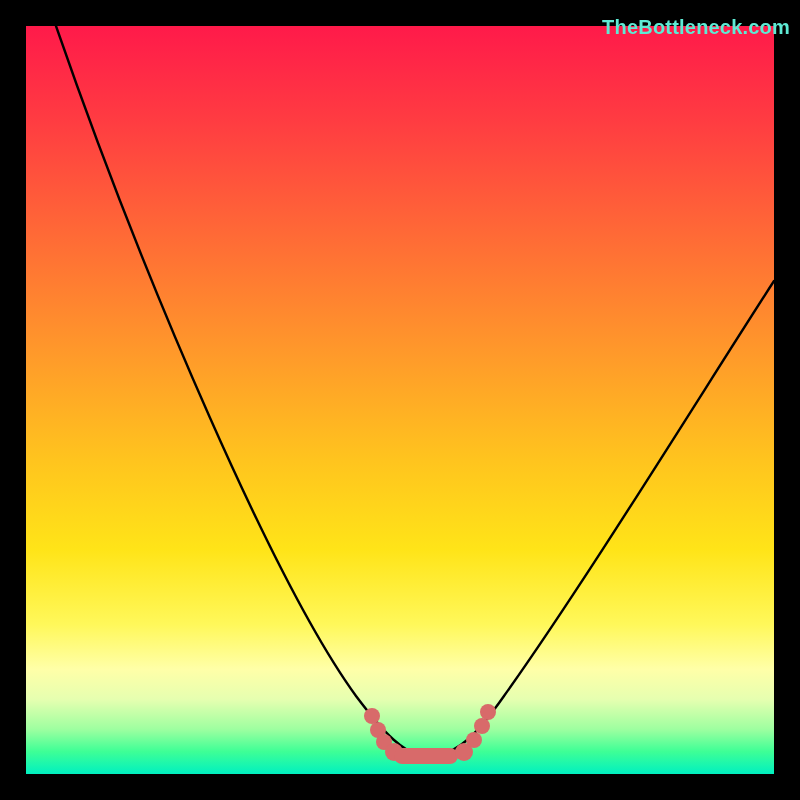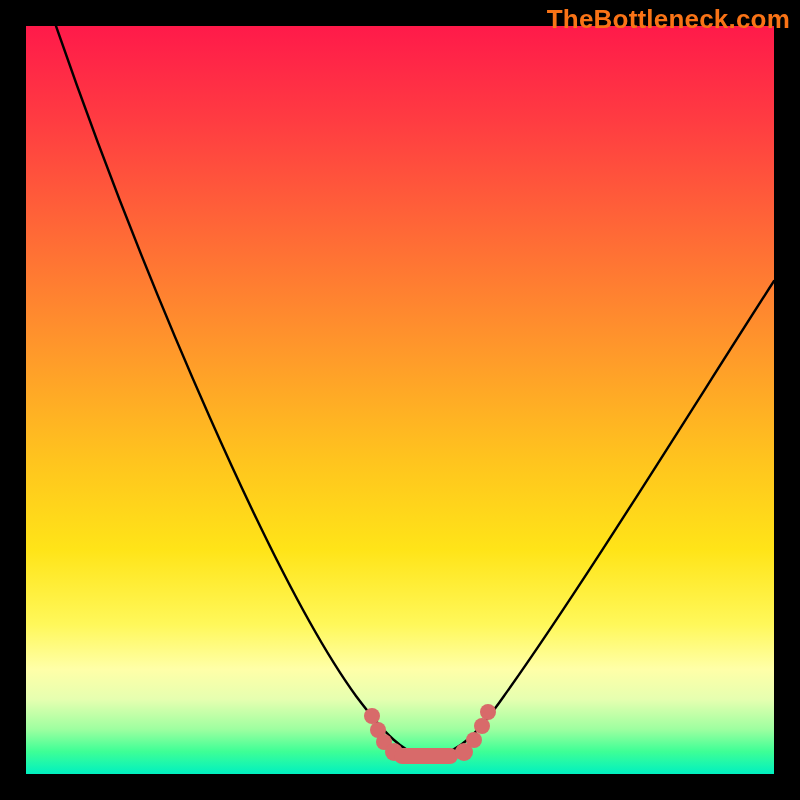--- a/index.html
+++ b/index.html
@@ -41,24 +41,24 @@
       #fff85a 80%,
       #ffffa8 86%,
       #e6ffb0 90%,
       #9effa0 94%,
       #3eff96 97%,
       #00f0c0 100%
     );
   }
   .watermark {
     position: absolute;
-    top: 4px;
+    top: 16px;
     right: 10px;
-    color: #f97316;
-    font-size: 26px;
+    color: #5eead4;
+    font-size: 20px;
     font-weight: 600;
     letter-spacing: 0.2px;
     user-select: none;
   }
   svg.overlay {
     position: absolute;
     inset: 0;
   }
 </style>
 </head>

